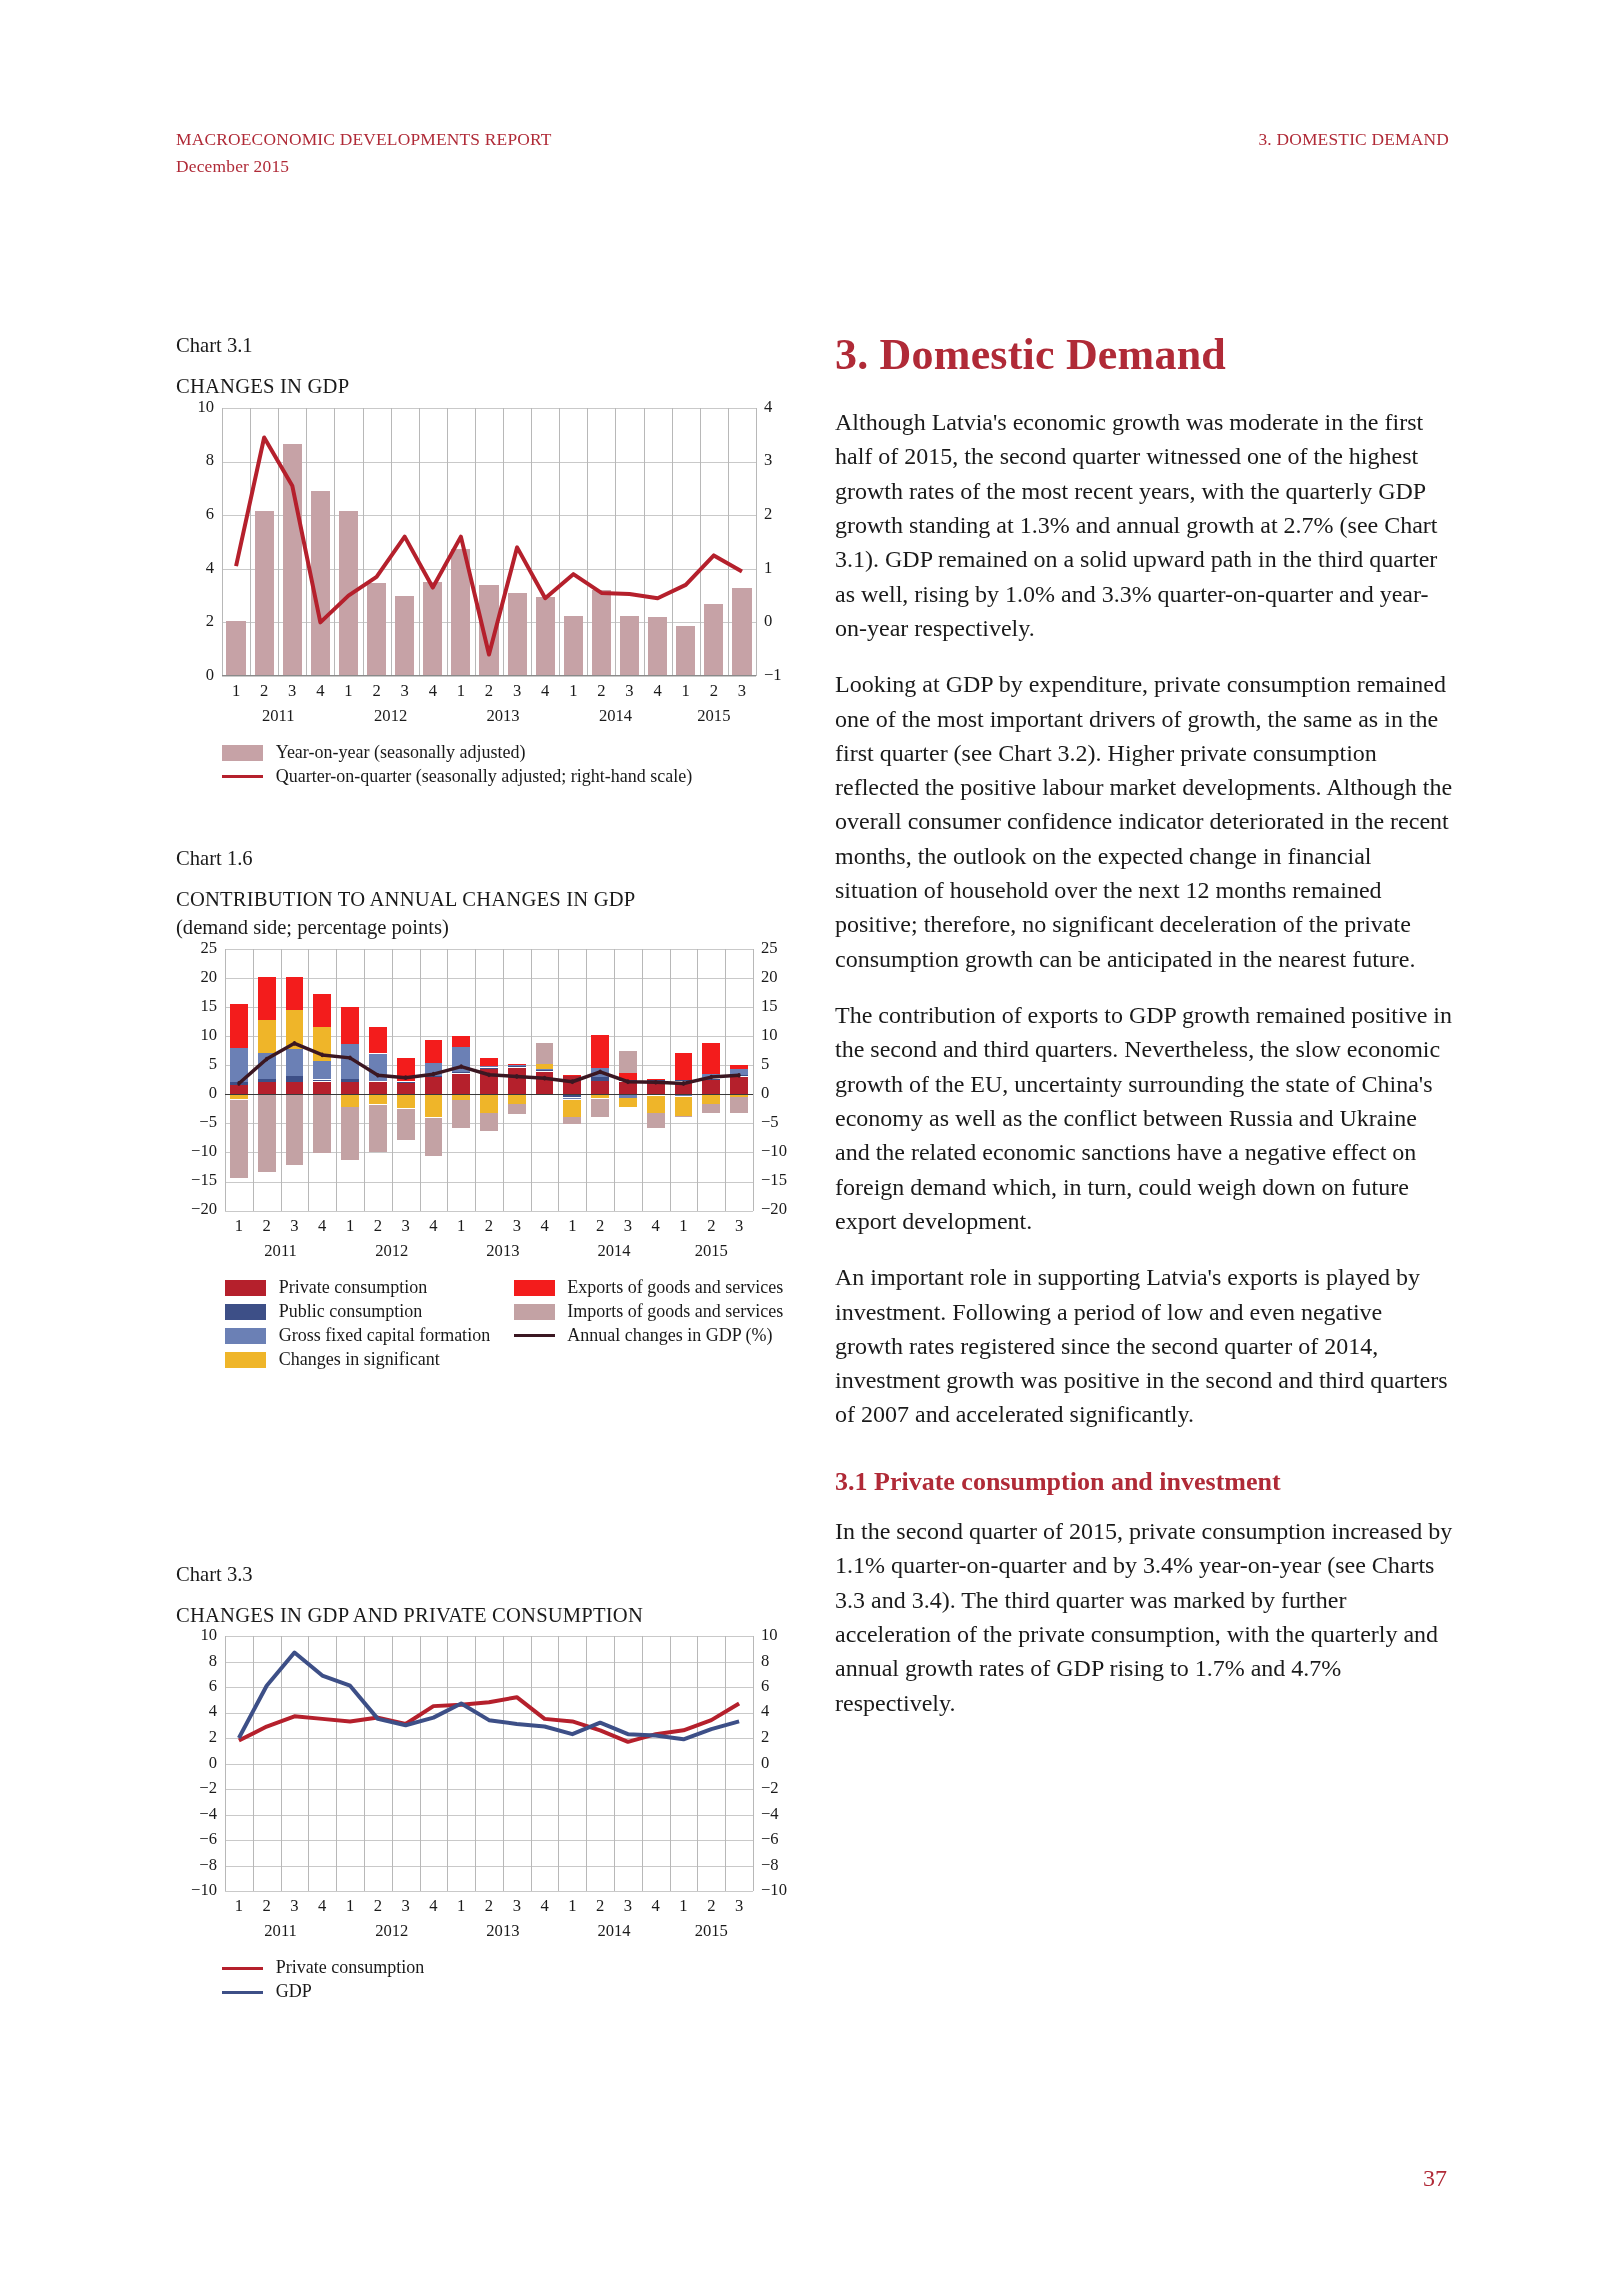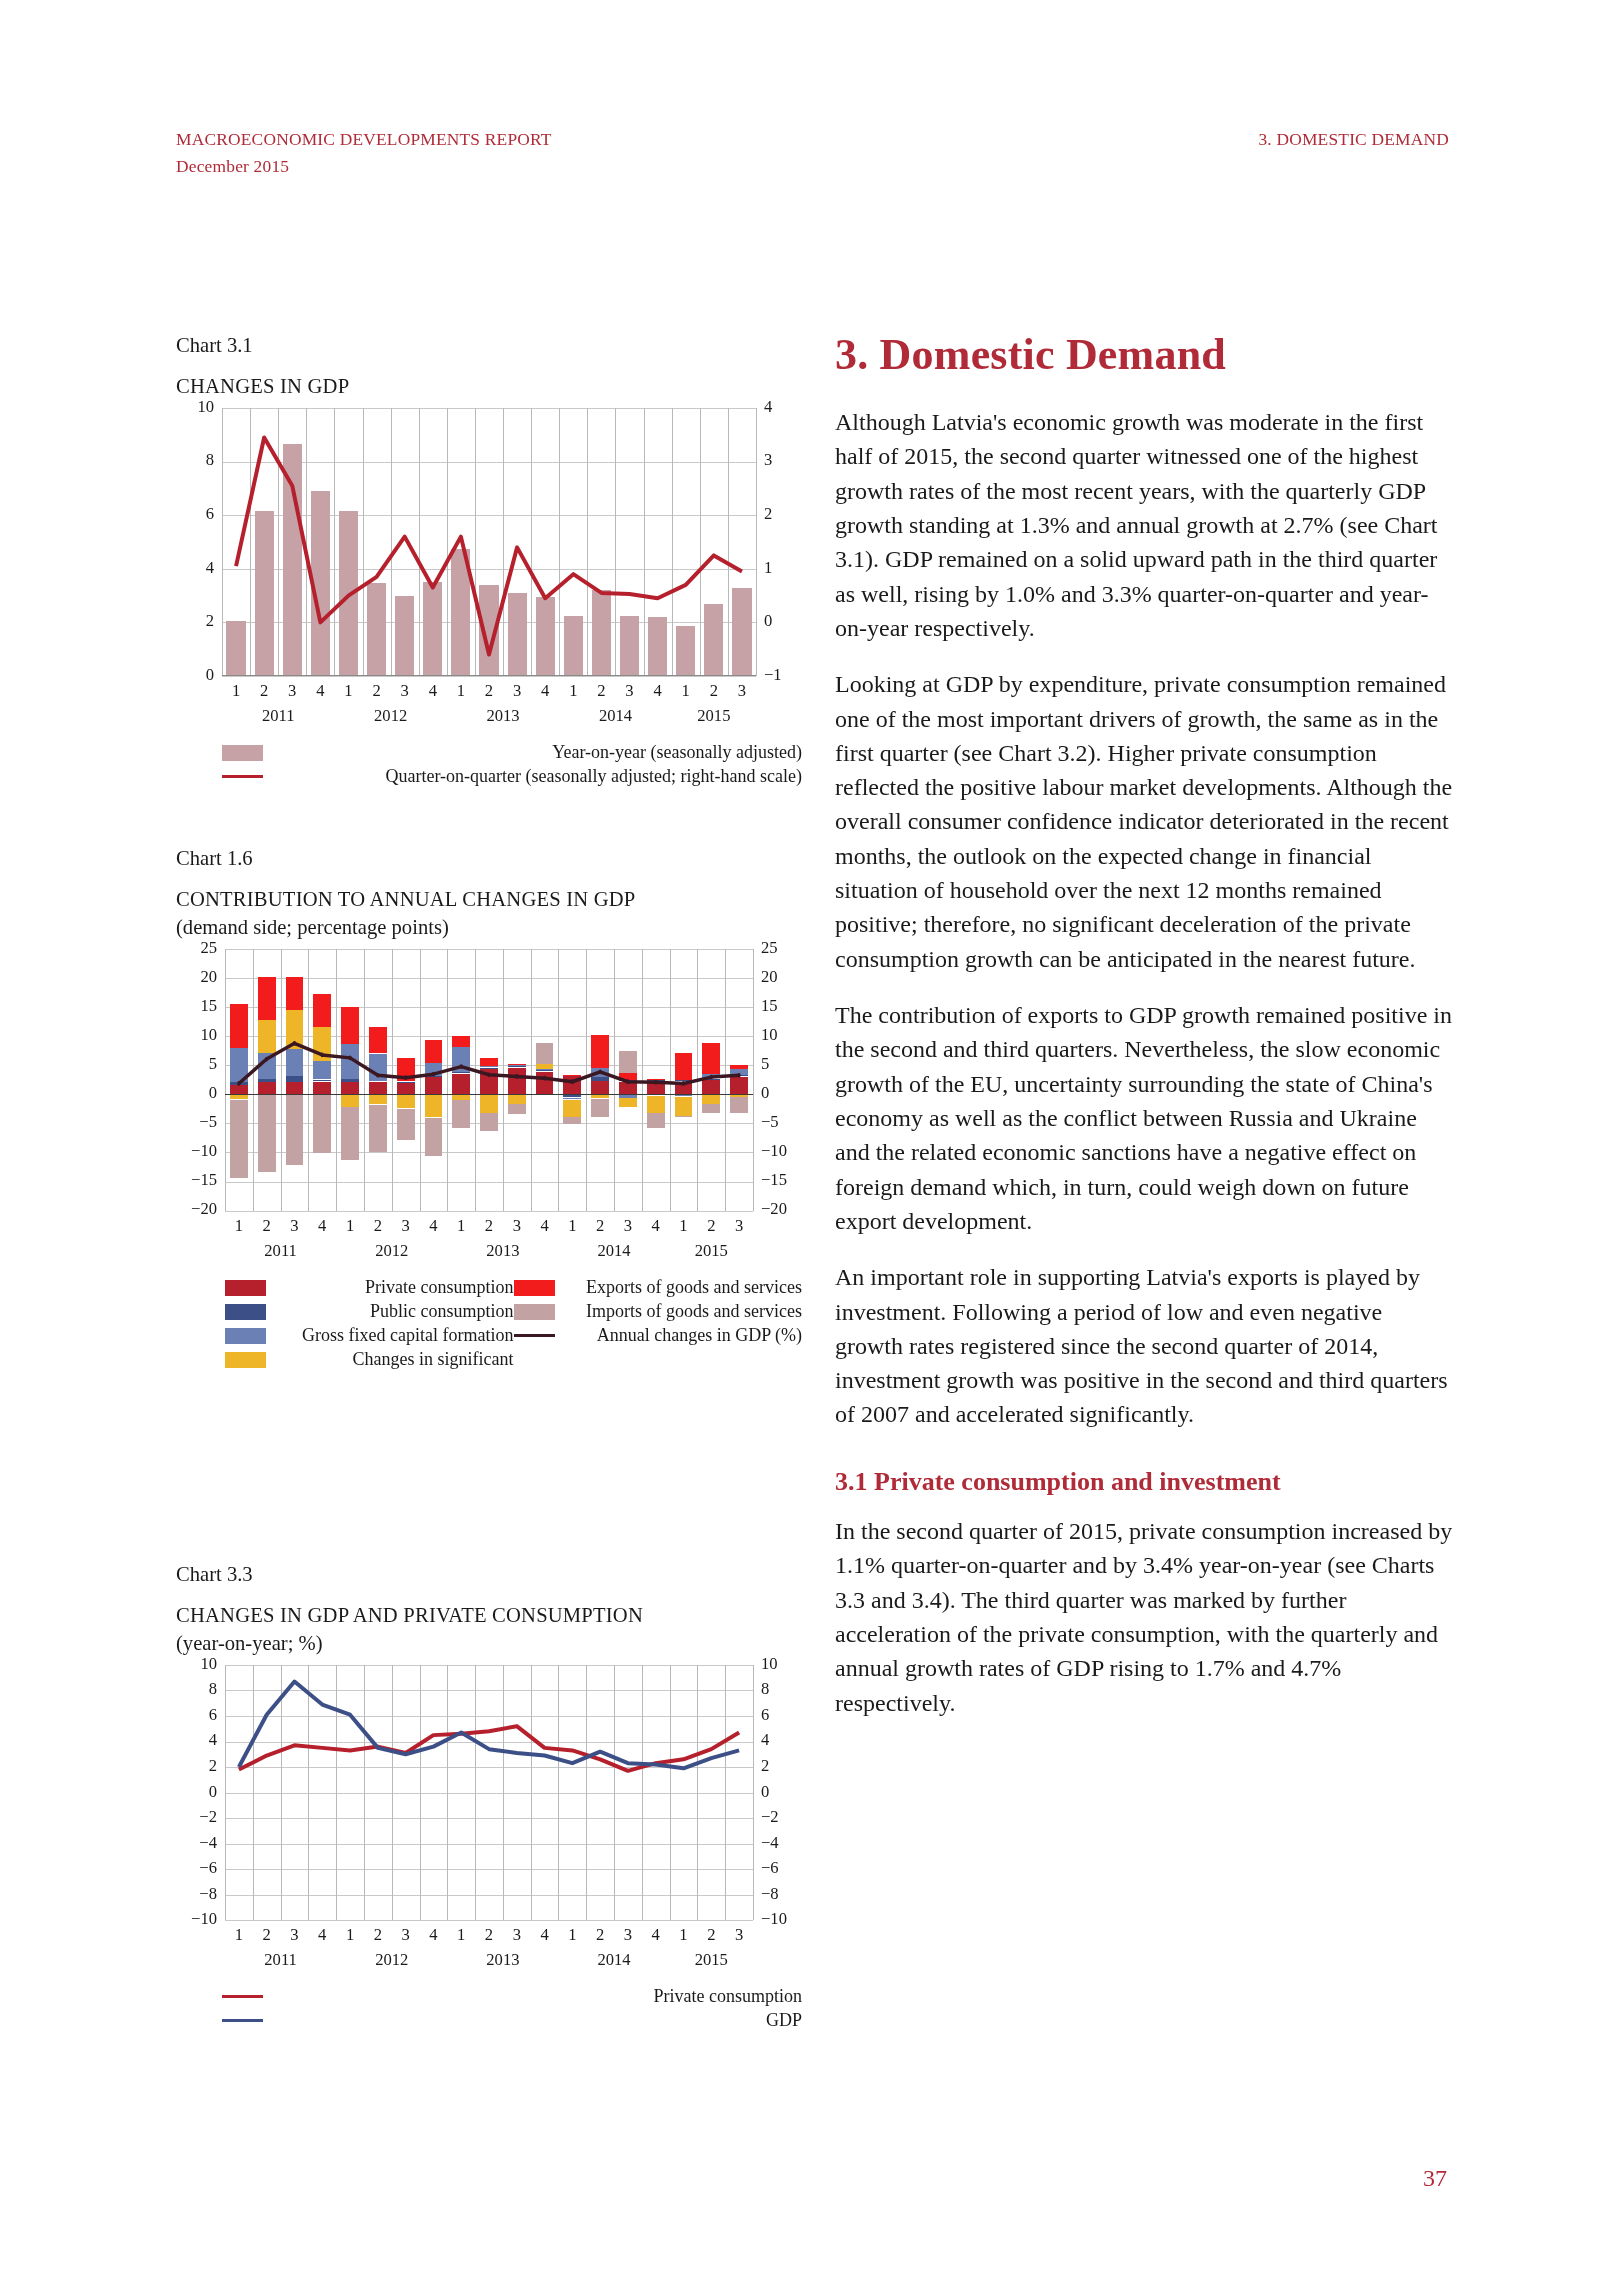--- a/index.html
+++ b/index.html
@@ -32,21 +32,21 @@
   .axis-l{text-align:right;}
   .axis-r{text-align:left;}
   .bar{position:absolute;}
   .seg{position:absolute;left:0;right:0;}
 
   .xaxis{position:relative;margin-top:4.8px;height:49px;}
   .xq{position:absolute;font-size:16.6px;text-align:center;transform:translateX(-50%);}
   .xy{position:absolute;font-size:16.6px;text-align:center;transform:translateX(-50%);top:25px;}
 
   .legend{margin-top:11px;}
-  .lrow{display:flex;align-items:center;height:24px;justify-content:space-between;}
+  .lrow{display:flex;align-items:center;height:24px;}
   .lswatch{width:41px;height:16px;flex:0 0 41px;margin-right:12.7px;}
   .lline{width:41px;height:0;border-top:3.2px solid #000;flex:0 0 41px;margin-right:12.7px;}
   .ltext{font-size:18px;line-height:1.1;}
   .legend2{margin-top:11px;display:flex;}
   .legend2 .lcol{width:50%;}
 
   
   h1.sec{color:#b02a37;font-size:44px;font-weight:bold;margin:0 0 25px 0;letter-spacing:0.2px;}
   h2.sub{color:#b02a37;font-size:26px;font-weight:bold;margin:35px 0 17.4px 0;}
   p.body{font-size:24px;line-height:1.43;margin:0 0 22px 0;text-align:left;}
@@ -465,21 +465,20 @@
               <div class="lline" style="border-top-color: rgb(59, 23, 34);"></div>
               <div class="ltext">Annual changes in GDP (%)</div>
             </div>
           </div>
       </div>
     </div>
 
     <div class="chart-block" style="margin-top:190px;">
       <div class="chart-no">Chart 3.3</div>
       <div class="chart-title">CHANGES IN GDP AND PRIVATE CONSUMPTION</div>
-      <div class="chart-sub">(year-on-year; %)</div>
       <div class="plot-wrap">
         <div id="p33" class="plot" style="margin-left:49px;margin-right:49px;height:255px;">
             <div class="gridline" style="top: 255px;"></div>
             <div class="axis-l" style="top: 244px; left: -44px; width: 36px;">−10</div>
             <div class="gridline" style="top: 230px;"></div>
             <div class="axis-l" style="top: 219px; left: -44px; width: 36px;">−8</div>
             <div class="gridline" style="top: 204px;"></div>
             <div class="axis-l" style="top: 193px; left: -44px; width: 36px;">−6</div>
             <div class="gridline" style="top: 179px;"></div>
             <div class="axis-l" style="top: 168px; left: -44px; width: 36px;">−4</div>

